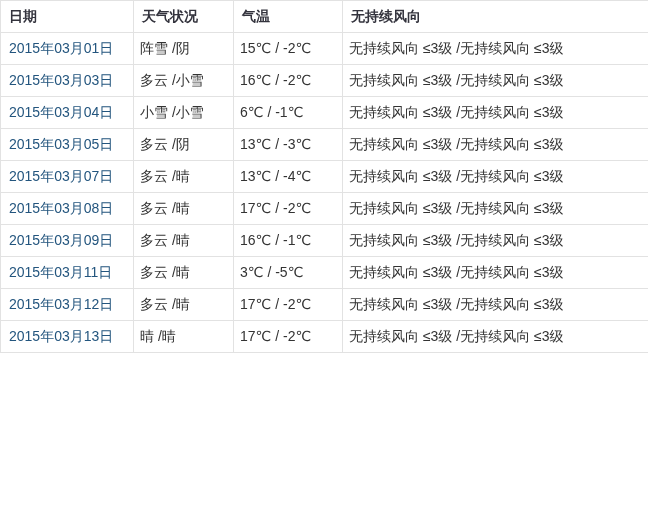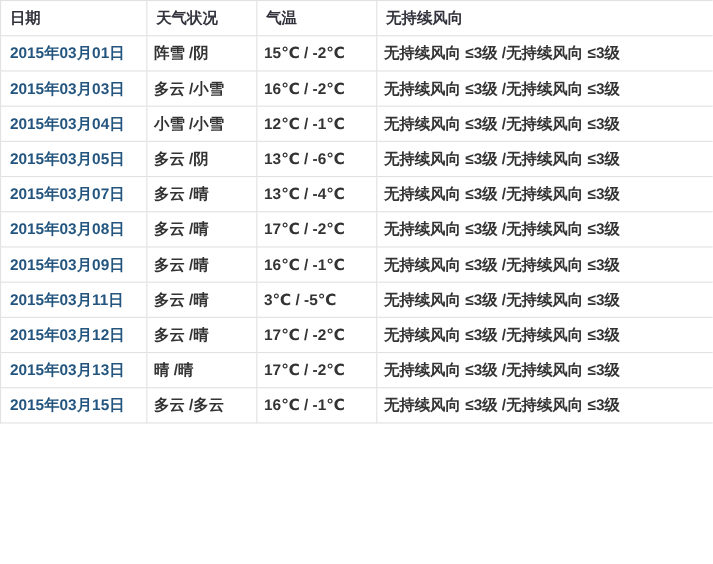--- a/index.html
+++ b/index.html
@@ -42,21 +42,20 @@
     border-right: none;
   }
   table.weather th {
     color: #33333d;
     font-weight: bold;
     background: #ffffff;
   }
   table.weather td {
     color: #333333;
     background: #ffffff;
-    font-weight: bold;
   }
   table.weather td.col-weather,
   table.weather td.col-temp,
   table.weather td.col-wind {
     padding-left: 6px;
   }
   a.date-link {
     color: #23557e;
     text-decoration: none;
     cursor: pointer;
@@ -90,27 +89,27 @@
         </tr>
         <tr>
           <td class="col-date"><a class="date-link">2015年03月03日</a></td>
           <td class="col-weather">多云 /小雪</td>
           <td class="col-temp">16℃ / -2℃</td>
           <td class="col-wind">无持续风向 ≤3级 /无持续风向 ≤3级</td>
         </tr>
         <tr>
           <td class="col-date"><a class="date-link">2015年03月04日</a></td>
           <td class="col-weather">小雪 /小雪</td>
-          <td class="col-temp">12℃ / -1℃</td>
+          <td class="col-temp">6℃ / -1℃</td>
           <td class="col-wind">无持续风向 ≤3级 /无持续风向 ≤3级</td>
         </tr>
         <tr>
           <td class="col-date"><a class="date-link">2015年03月05日</a></td>
           <td class="col-weather">多云 /阴</td>
-          <td class="col-temp">13℃ / -6℃</td>
+          <td class="col-temp">13℃ / -3℃</td>
           <td class="col-wind">无持续风向 ≤3级 /无持续风向 ≤3级</td>
         </tr>
         <tr>
           <td class="col-date"><a class="date-link">2015年03月07日</a></td>
           <td class="col-weather">多云 /晴</td>
           <td class="col-temp">13℃ / -4℃</td>
           <td class="col-wind">无持续风向 ≤3级 /无持续风向 ≤3级</td>
         </tr>
         <tr>
           <td class="col-date"><a class="date-link">2015年03月08日</a></td>
@@ -135,21 +134,15 @@
           <td class="col-weather">多云 /晴</td>
           <td class="col-temp">17℃ / -2℃</td>
           <td class="col-wind">无持续风向 ≤3级 /无持续风向 ≤3级</td>
         </tr>
         <tr>
           <td class="col-date"><a class="date-link">2015年03月13日</a></td>
           <td class="col-weather">晴 /晴</td>
           <td class="col-temp">17℃ / -2℃</td>
           <td class="col-wind">无持续风向 ≤3级 /无持续风向 ≤3级</td>
         </tr>
-        <tr>
-          <td class="col-date"><a class="date-link">2015年03月15日</a></td>
-          <td class="col-weather">多云 /多云</td>
-          <td class="col-temp">16℃ / -1℃</td>
-          <td class="col-wind">无持续风向 ≤3级 /无持续风向 ≤3级</td>
-        </tr>
       </tbody>
   </table>
 </div>
 
 </body></html>

